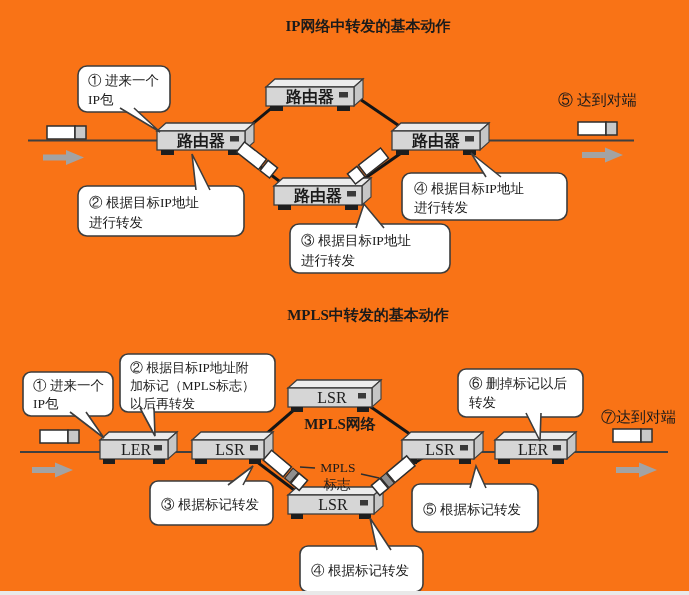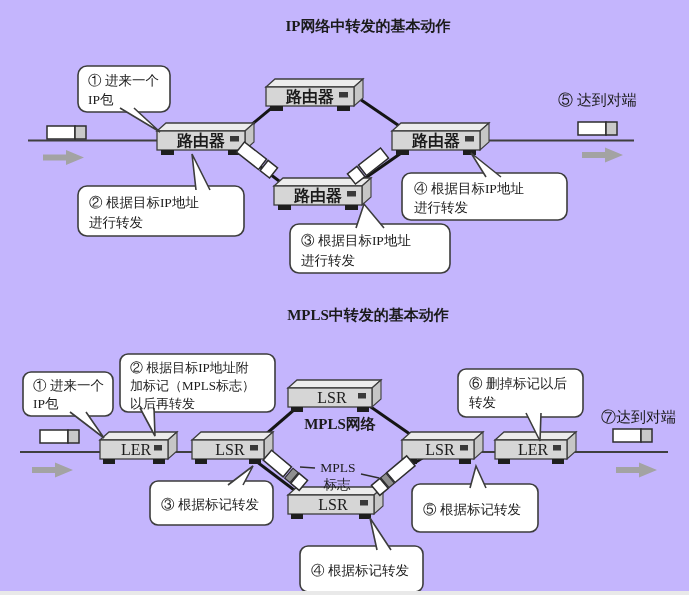--- a/index.html
+++ b/index.html
@@ -1,17 +1,17 @@
 <!DOCTYPE html>
 <html><head>
 <meta charset="utf-8">
 <style>
   html,body{margin:0;padding:0;background:#fff;}
   .page{
-    position:relative;width:689px;height:595px;background:#c4b5fd;
+    position:relative;width:689px;height:595px;background:#f97316;
     font-family:"Liberation Serif","DejaVu Serif",serif;overflow:hidden;
   }
   svg{display:block}
   .title-text{font-size:15px;font-weight:bold;fill:#1b1b1b;}
   .dev-front{fill:#d6d6d6;stroke:#3d3d3d;stroke-width:1.3;}
   .dev-top{fill:#ececec;stroke:#3d3d3d;stroke-width:1.3;}
   .dev-side{fill:#c6c6c6;stroke:#3d3d3d;stroke-width:1.1;}
   .dev-foot{fill:#1e1e1e;}
   .dev-led{fill:#3a3a3a;}
   .dev-label{font-size:16px;font-weight:bold;fill:#1b1b1b;text-anchor:middle;}

